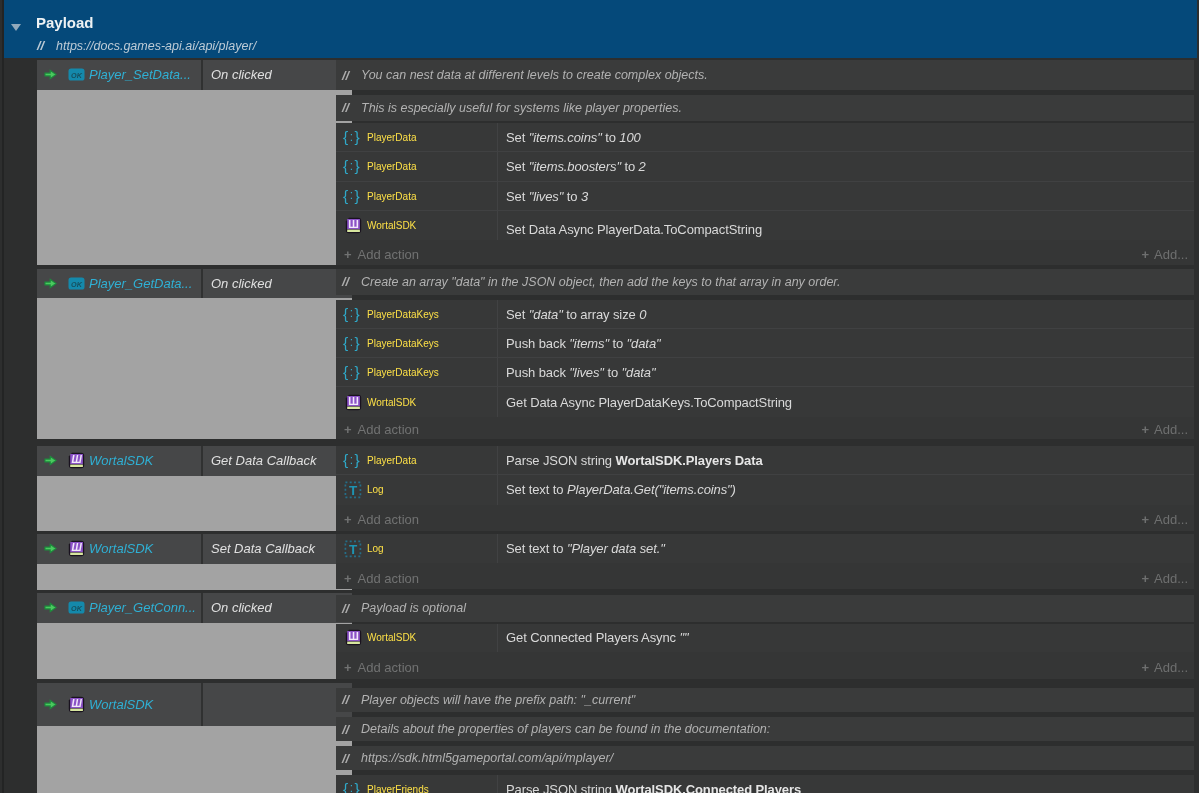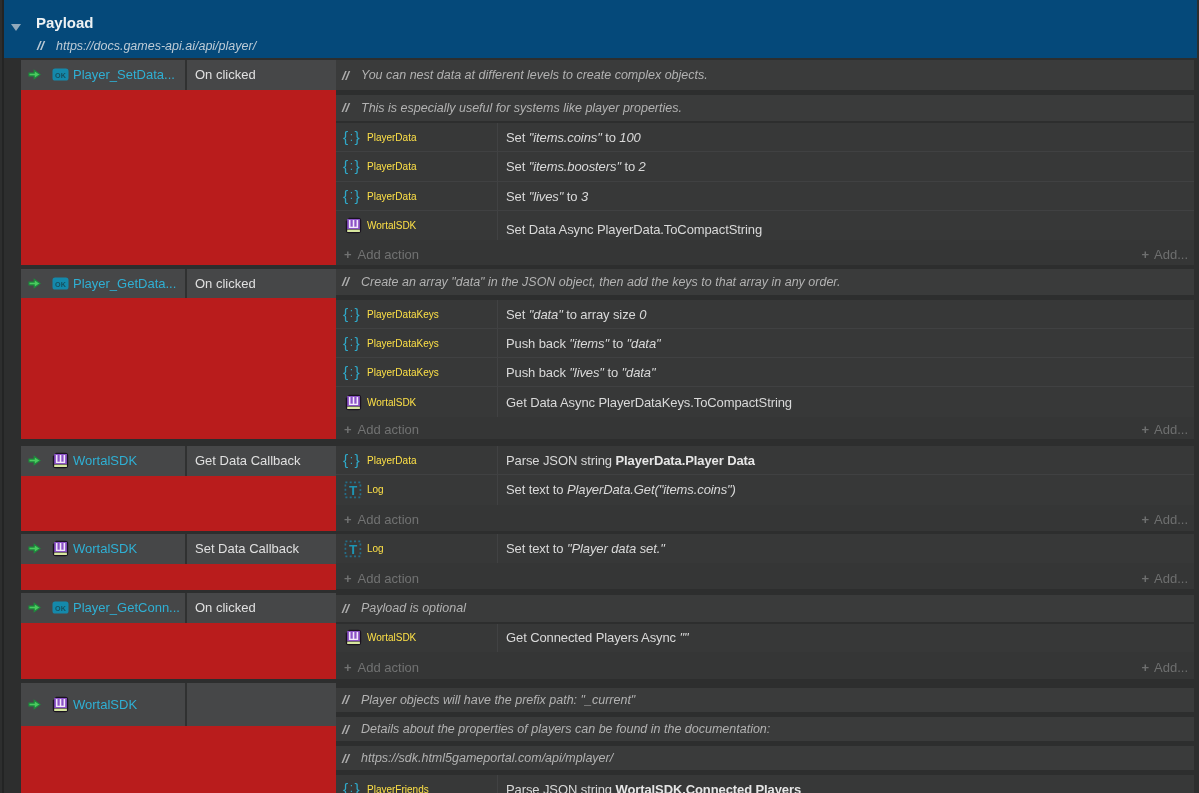--- a/index.html
+++ b/index.html
@@ -1,19 +1,19 @@
 <!DOCTYPE html>
 <html><head><meta charset="utf-8">
 <style>
 html,body{margin:0;padding:0;}
 body{width:1199px;height:793px;overflow:hidden;background:#2d2e2e;
  font-family:"Liberation Sans", sans-serif;}
 #sheet{position:relative;width:1199px;height:793px;overflow:hidden;}
 .abs{position:absolute;}
-.cond{position:absolute;left:21px;width:315px;background:#b91c1c;}
+.cond{position:absolute;left:37px;width:315px;background:#a3a3a3;font-style:italic;}
 .chead{position:absolute;left:0;top:0;width:100%;background:#464748;}
 .cdiv{position:absolute;left:164px;top:0;width:2px;height:100%;background:#303131;}
 .ctext{position:absolute;left:174px;color:#e0e0e0;font-size:13px;}
 .cname{position:absolute;left:52px;color:#2fb0d4;font-size:13px;white-space:nowrap;}
 .arow{position:absolute;left:336px;width:858px;background:#373838;}
 .crow{position:absolute;left:336px;width:858px;background:#3a3b3b;}
 .addrow{position:absolute;left:336px;width:858px;background:#353636;}
 .adiv{position:absolute;left:161px;top:0;width:1px;height:100%;background:#414243;}
 .asep{position:absolute;left:0;top:-1px;width:100%;height:1px;background:#404142;}
 .aname{position:absolute;left:31px;color:#fde047;font-size:10px;white-space:nowrap;}
@@ -212,21 +212,21 @@
         </div>
 </div>
     </div>
 <div class="arow" style="top:446px;height:29.30000000000001px">
 <div class="adiv"></div>
 <div class="icon" style="left:7px;top:5.2px;color:#2fa9c9;font-size:15.5px;font-weight:normal">{<span style="font-size:12px;position:relative;top:-1.5px;padding:0 1.5px">:</span>}</div>
 <div class="aname vc" style="top:0;height:29.30000000000001px">
         <span>PlayerData</span>
       </div>
 <div class="atext vc" style="top:0;height:29.30000000000001px">
-        <span>Parse JSON string <b style="color:#e6e6e6">PlayerData.Player Data</b></span>
+        <span>Parse JSON string <b style="color:#e6e6e6">WortalSDK.Players Data</b></span>
       </div>
 </div>
 <div class="arow" style="top:475.3px;height:29.30000000000001px">
 <div class="asep"></div>
 <div class="adiv"></div>
 <svg class="icon" style="left:8px;top:5.7px" width="18" height="18" viewBox="0 0 18 18">
         <rect x="1.4" y="1.4" width="15" height="15" fill="none" stroke="#256e88" stroke-width="1.7" stroke-dasharray="2 2.3"></rect>
         <text x="9" y="13.6" font-size="13.5" font-weight="bold" fill="#1e93b2" text-anchor="middle" font-family="Liberation Sans">T</text>
       </svg>
 <div class="aname vc" style="top:0;height:29.30000000000001px">

